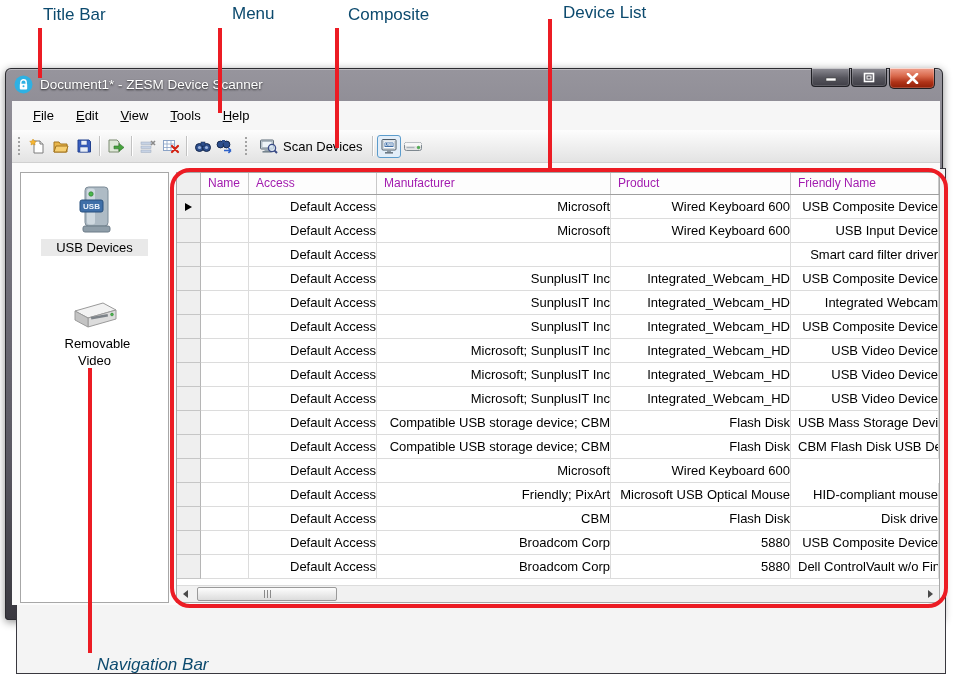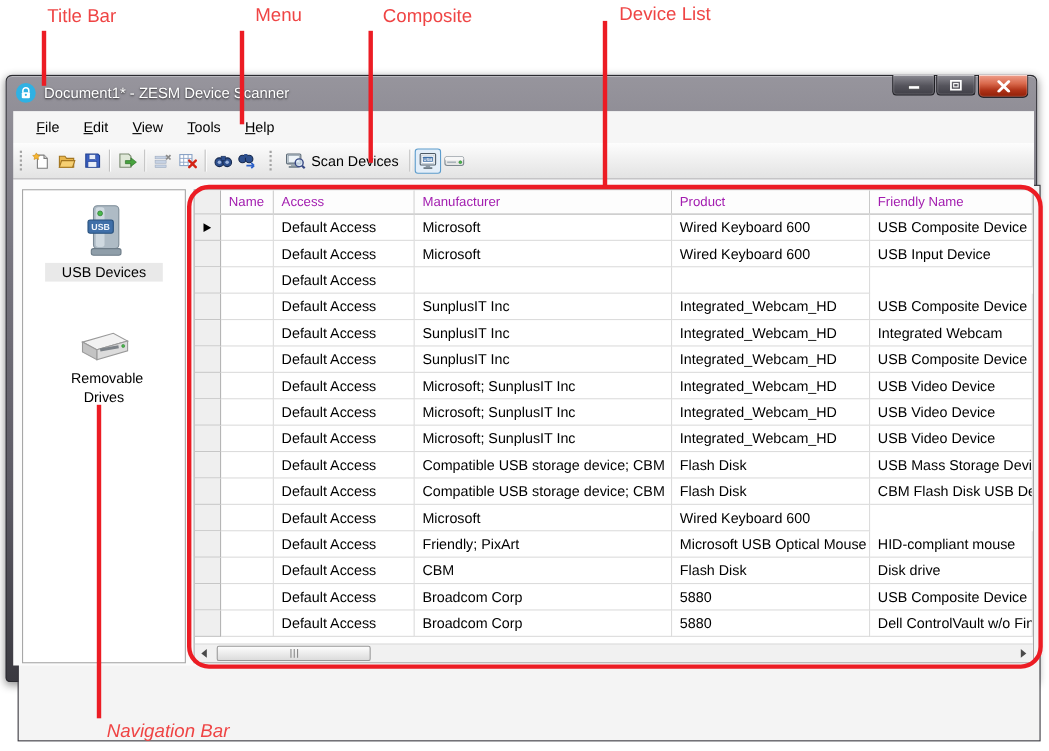--- a/index.html
+++ b/index.html
@@ -1,21 +1,21 @@
 <!DOCTYPE html>
 <html><head>
 <meta charset="utf-8">
 <style>
   * { margin:0; padding:0; box-sizing:border-box; }
   body { background:#fff; }
   .canvas { position:relative; width:954px; height:683px; background:#fff;
             font-family:"Liberation Sans", sans-serif; overflow:hidden; }
 
   
-  .callout-label { position:absolute; font-size:17px; color:#ef4444; z-index:9; white-space:nowrap; }
+  .callout-label { position:absolute; font-size:17px; color:#0c4a6e; z-index:9; white-space:nowrap; }
   .callout-line  { position:absolute; width:4px; background:#ec1c24; z-index:8; }
   .devicelist-outline { position:absolute; left:170px; top:168px; width:778px; height:440px;
             border:4px solid #ec1c24; border-radius:20px; z-index:7; pointer-events:none; }
 
   
   .win { position:absolute; left:5px; top:68px; width:938px; height:552px; z-index:1;
          border-radius:6px 6px 4px 4px;
          background:linear-gradient(#97959d, #77757f 30%, #5b5963 70%, #3a3940);
          box-shadow:inset 0 0 0 1px #2b2b30, inset 0 2px 0 rgba(255,255,255,.35), 0 2px 8px rgba(0,0,0,.45); }
   .titlebar { position:absolute; left:0; top:0; width:100%; height:33px; display:flex; align-items:center; }
@@ -61,21 +61,21 @@
   .nav-usb { margin-top:12px; }
   .nav-drives { margin-top:42px; }
   .nav-drives .nav-label { width:90px; line-height:17px; }
 
   .device-panel { position:absolute; left:164px; top:9px; width:764px; height:431px; background:#fff;
                   border:1px solid #a7a7a7; overflow:hidden; }
   .thead, .trow { display:grid; grid-template-columns:24px 48px 128px 234px 180px minmax(0,1fr); }
   .thead { height:22px; line-height:21px; border-bottom:1px solid #9f9f9f; }
   .thead > div { font-size:12px; color:#a21caf; padding-left:7px; border-right:1px solid #c9c9c9; white-space:nowrap; overflow:hidden; background:#fdfdfd; }
   .thead > div:first-child { background:#efefef; border-right:1px solid #b5b5b5; }
-  .trow { height:24px; line-height:23px; }
+  .trow { height:24px; line-height:23px;text-align:right; }
   .trow > div { font-size:13px; color:#000; padding-left:7px; border-right:1px solid #dcdcdc; border-bottom:1px solid #dcdcdc; white-space:nowrap; overflow:hidden; }
   .trow > .sel { background:#efefef; border-right:1px solid #b5b5b5; border-bottom:1px solid #c6c6c6; padding-left:8px; display:flex; align-items:center; }
   .tri-right { width:0; height:0; border-left:7px solid #000; border-top:4px solid transparent; border-bottom:4px solid transparent; }
 
   
   .hscroll { position:absolute; left:0; bottom:0; width:100%; height:17px; background:#f1f1f1; border-top:1px solid #dcdcdc; }
   .hs-btn { position:absolute; top:0; width:17px; height:16px; display:flex; align-items:center; justify-content:center; }
   .hs-left { left:0; } .hs-right { right:0; }
   .arr-l { width:0; height:0; border-right:5px solid #4a4a4a; border-top:4px solid transparent; border-bottom:4px solid transparent; }
   .arr-r { width:0; height:0; border-left:5px solid #4a4a4a; border-top:4px solid transparent; border-bottom:4px solid transparent; }
@@ -249,21 +249,21 @@
         <span class="nav-label">USB Devices</span>
       </div>
       <div class="nav-item nav-drives">
         <svg class="nav-ico" width="48" height="32" viewBox="0 0 48 32">
           <polygon points="4,13 32,5 45,12 17,20" fill="#f2f2f2" stroke="#9a9a9a"></polygon>
           <polygon points="17,20 45,12 45,21 17,29" fill="#dcdcdc" stroke="#9a9a9a"></polygon>
           <polygon points="4,13 17,20 17,29 4,22" fill="#c3c3c3" stroke="#9a9a9a"></polygon>
           <rect x="20" y="17.5" width="17" height="2.6" transform="rotate(-10 28 19)" fill="#7c8288"></rect>
           <circle cx="41" cy="16.5" r="1.4" fill="#49b84b" stroke="#2e7d32" stroke-width="0.5"></circle>
         </svg>
-        <span class="nav-label">Removable Drives</span>
+        <span class="nav-label">Removable Video</span>
       </div>
     </div>
 
     <div class="device-panel">
       <div class="thead">
         <div></div>
         <div>Name</div>
         <div>Access</div>
         <div>Manufacturer</div>
         <div>Product</div>
@@ -287,20 +287,21 @@
             <div>Microsoft</div>
             <div>Wired Keyboard 600</div>
             <div>USB Input Device</div>
           </div>
           <div class="trow">
             <div class="sel"></div>
             <div></div>
             <div>Default Access</div>
             <div></div>
             <div></div>
+            <div>Smart card filter driver</div>
           </div>
           <div class="trow">
             <div class="sel"></div>
             <div></div>
             <div>Default Access</div>
             <div>SunplusIT Inc</div>
             <div>Integrated_Webcam_HD</div>
             <div>USB Composite Device</div>
           </div>
           <div class="trow">

